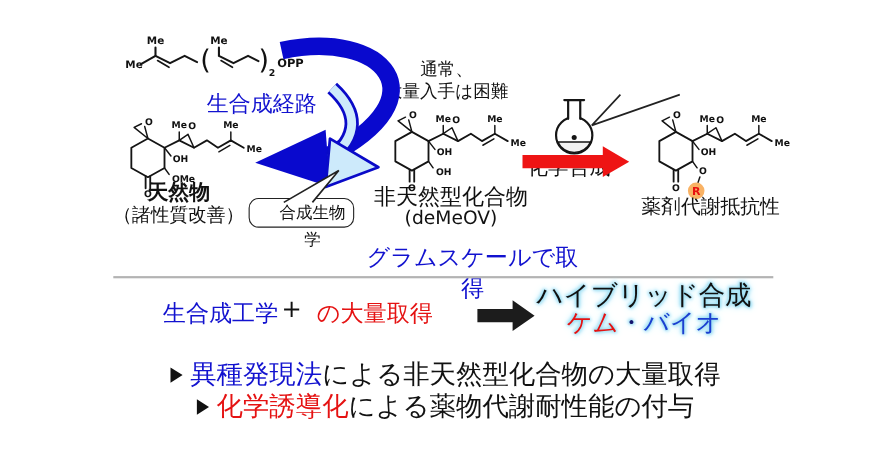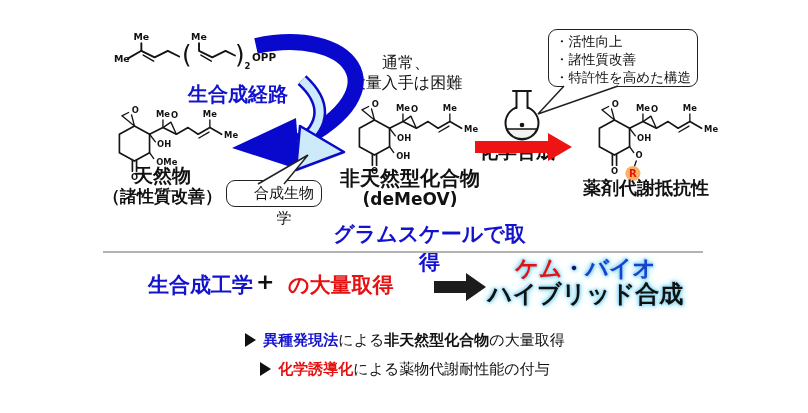--- a/index.html
+++ b/index.html
@@ -2,21 +2,21 @@
 <html><head>
 <meta charset="utf-8">
 <style>
   html,body{margin:0;padding:0;background:#ffffff;}
   #canvas{
     position:relative;width:808px;height:413px;background:#ffffff;overflow:hidden;
     font-family:"DejaVu Sans","Liberation Sans",sans-serif;color:#111;
   }
   .abs{position:absolute;}
   .c{text-align:center;}
-  .b{font-weight:bold;}
+  .b{font-weight:normal;}
   .blue{color:#1212cf;}
   .red{color:#e51212;}
   svg{display:block;}
   svg .bond{stroke:#151515;stroke-width:2;fill:none;stroke-linecap:round;stroke-linejoin:round;}
   svg .bond-thin{stroke:#151515;stroke-width:1.6;fill:none;stroke-linecap:round;}
   svg .atom{font-family:"DejaVu Sans","Liberation Sans",sans-serif;font-size:10px;font-weight:bold;fill:#111;}
   svg .atom-m{text-anchor:middle;}
   svg .paren{font-family:"DejaVu Sans","Liberation Sans",sans-serif;font-size:26px;fill:#111;font-weight:normal;}
   .label-19{font-size:19px;font-weight:bold;line-height:21px;}
   .bubble{
@@ -26,21 +26,21 @@
   }
   .benefit-line{font-size:13.5px;line-height:18px;white-space:nowrap;}
   .glow{
     text-shadow:0 0 3px #8ed9f3,0 0 6px #a8e4f7,1px 1px 3px #9adef2,-1px -1px 3px #9adef2,0 0 9px #bdebf9;
   }
   .tri{
     display:inline-block;width:0;height:0;margin:0 7px 1px 0;
     border-left:11px solid #111;border-top:7px solid transparent;border-bottom:7px solid transparent;
     vertical-align:middle;
   }
-  .bullet-line{font-size:15px;line-height:29px;white-space:nowrap;}
+  .bullet-line{font-size:24px;line-height:29px;white-space:nowrap;}
 </style>
 </head>
 <body>
 
 <div id="canvas">
 
   <svg width="0" height="0" style="position:absolute">
     <defs>
       <g id="core-structure">
         <path class="bond" d="M34 26 L16 36 L16 58 L34 68 L52 58 L52 36 Z"></path>
@@ -110,45 +110,40 @@
   <svg class="abs" style="left:497px;top:88px" width="50" height="56" viewBox="0 0 50 56">
     <circle cx="25" cy="35" r="16.5" fill="#ffffff" stroke="#151515" stroke-width="2"></circle>
     <path d="M10 41 A 16.5 16.5 0 0 0 40 41 Z" fill="#f2f2f2" stroke="#151515" stroke-width="1.4"></path>
     <rect x="20" y="12" width="10" height="10" fill="#ffffff"></rect>
     <path d="M16 3 L34 3 M19.5 3 L19.5 20 M30.5 3 L30.5 20" stroke="#151515" stroke-width="2" fill="none" stroke-linecap="round"></path>
     <circle cx="25" cy="37" r="2.3" fill="#151515"></circle>
   </svg>
 
   <div class="abs c b" style="left:462px;top:139px;width:110px;font-size:19px">化学合成</div>
 
-  <div class="bubble" style="left:548px;top:29px;width:150px;height:58px;padding:2px 6px">
-    <div class="benefit-line">・活性向上</div>
-    <div class="benefit-line">・諸性質改善</div>
-    <div class="benefit-line">・特許性を高めた構造</div>
-  </div>
 
   <svg class="abs" style="left:586px;top:98px" width="134" height="84" viewBox="0 0 160 100">
     <use href="#core-structure"></use>
     <text class="atom" x="59" y="72">O</text>
     <path class="bond-thin" d="M60 75 L58 81"></path>
     <circle cx="56" cy="90" r="9" fill="#f9b264"></circle>
     <text x="56" y="94.5" text-anchor="middle" style="font-family:'DejaVu Sans','Liberation Sans',sans-serif;font-size:12px;font-weight:bold" fill="#e81010">R</text>
   </svg>
   <div class="abs c b" style="left:566px;top:176px;width:160px;font-size:18px">薬剤代謝抵抗性</div>
 
   <div class="abs c b blue" style="left:327px;top:220px;width:205px;font-size:21px">グラムスケールで取得</div>
 
   <div class="abs" style="left:103px;top:251px;width:600px;height:2px;background:#b3b3b3"></div>
 
   <div class="abs b blue" style="left:148px;top:271px;font-size:21px">生合成工学</div>
   <div class="abs b" style="left:256px;top:269px;font-size:22px">+</div>
   <div class="abs b red" style="left:288px;top:271px;font-size:21px">の大量取得</div>
   <div class="abs c" style="left:468px;top:255px;width:235px">
+    <div class="b glow" style="font-size:24px;line-height:26px;color:#101010">ハイブリッド合成</div>
     <div class="b glow" style="font-size:23px;line-height:26px"><span class="red">ケム</span><span style="color:#13136e">・</span><span style="color:#1b3fd0">バイオ</span></div>
-    <div class="b glow" style="font-size:24px;line-height:26px;color:#101010">ハイブリッド合成</div>
   </div>
 
   <div class="abs c" style="left:10px;top:326px;width:790px">
     <div class="bullet-line">
       <span class="tri"></span><span class="b blue">異種発現法</span><span>による</span><span class="b">非天然型化合物</span><span>の大量取得</span>
     </div>
     <div class="bullet-line">
       <span class="tri"></span><span class="b red">化学誘導化</span><span>による</span><span>薬物代謝耐性能の付与</span>
     </div>
   </div>

